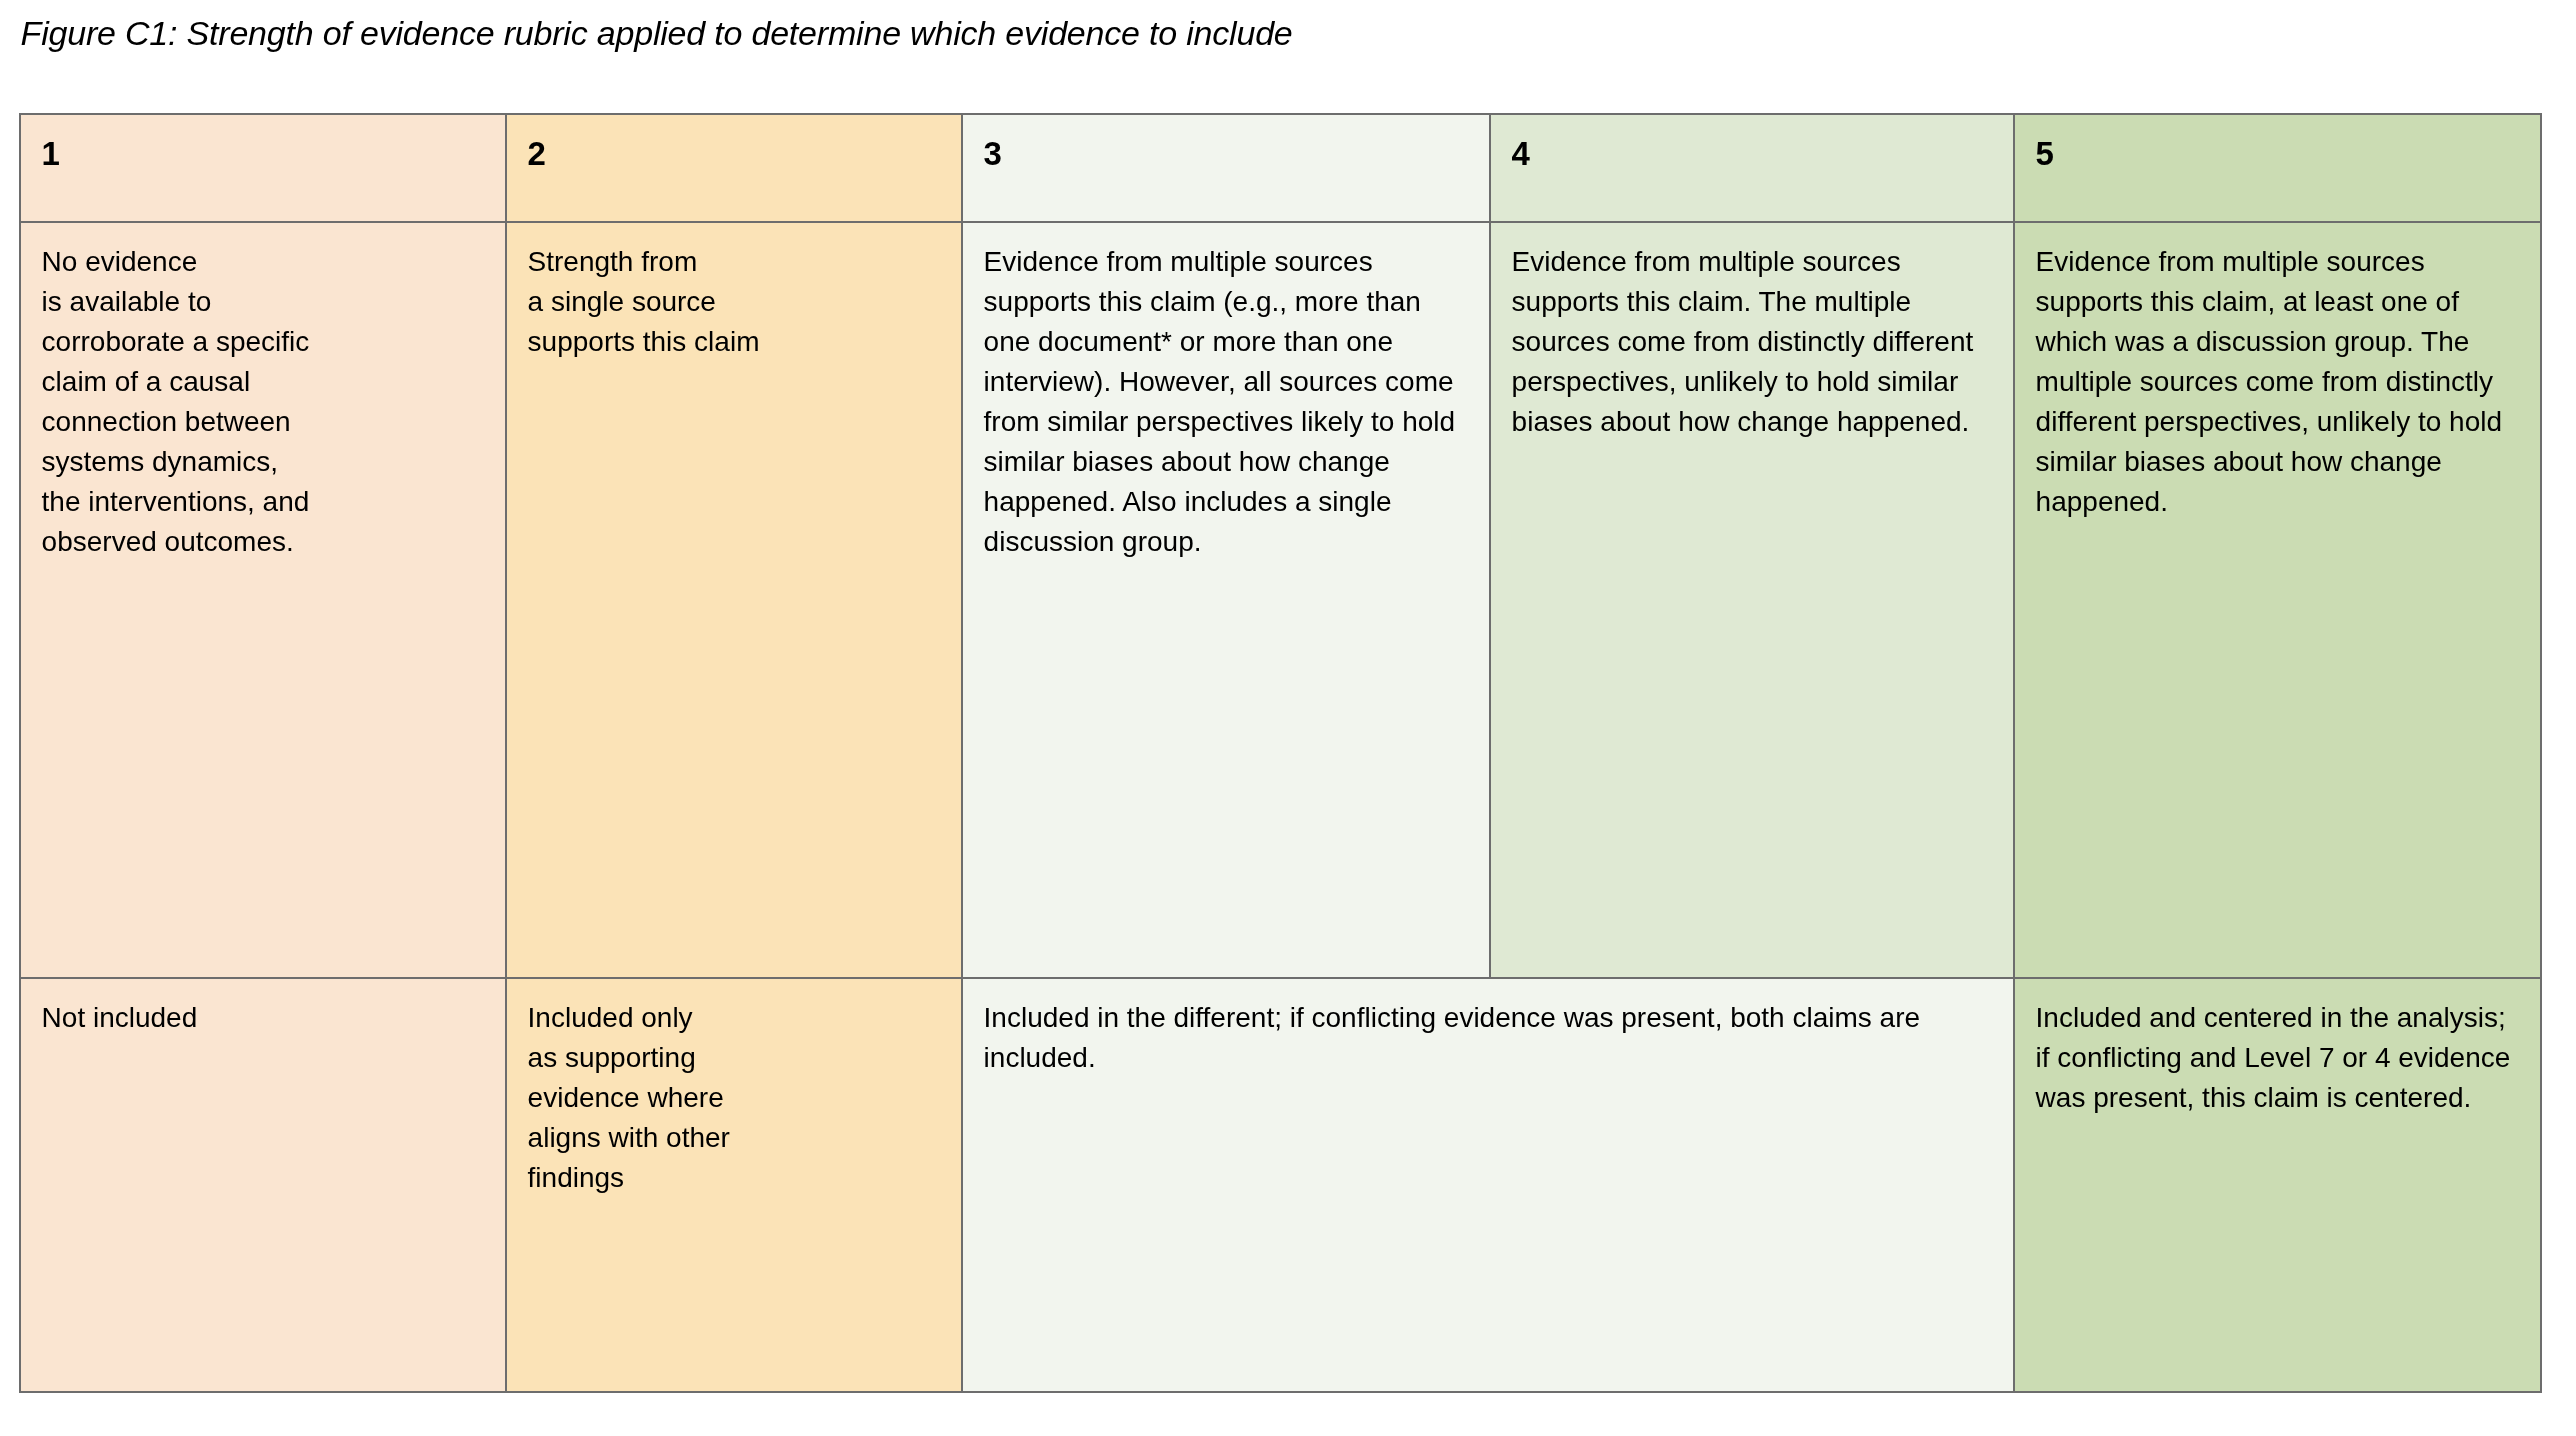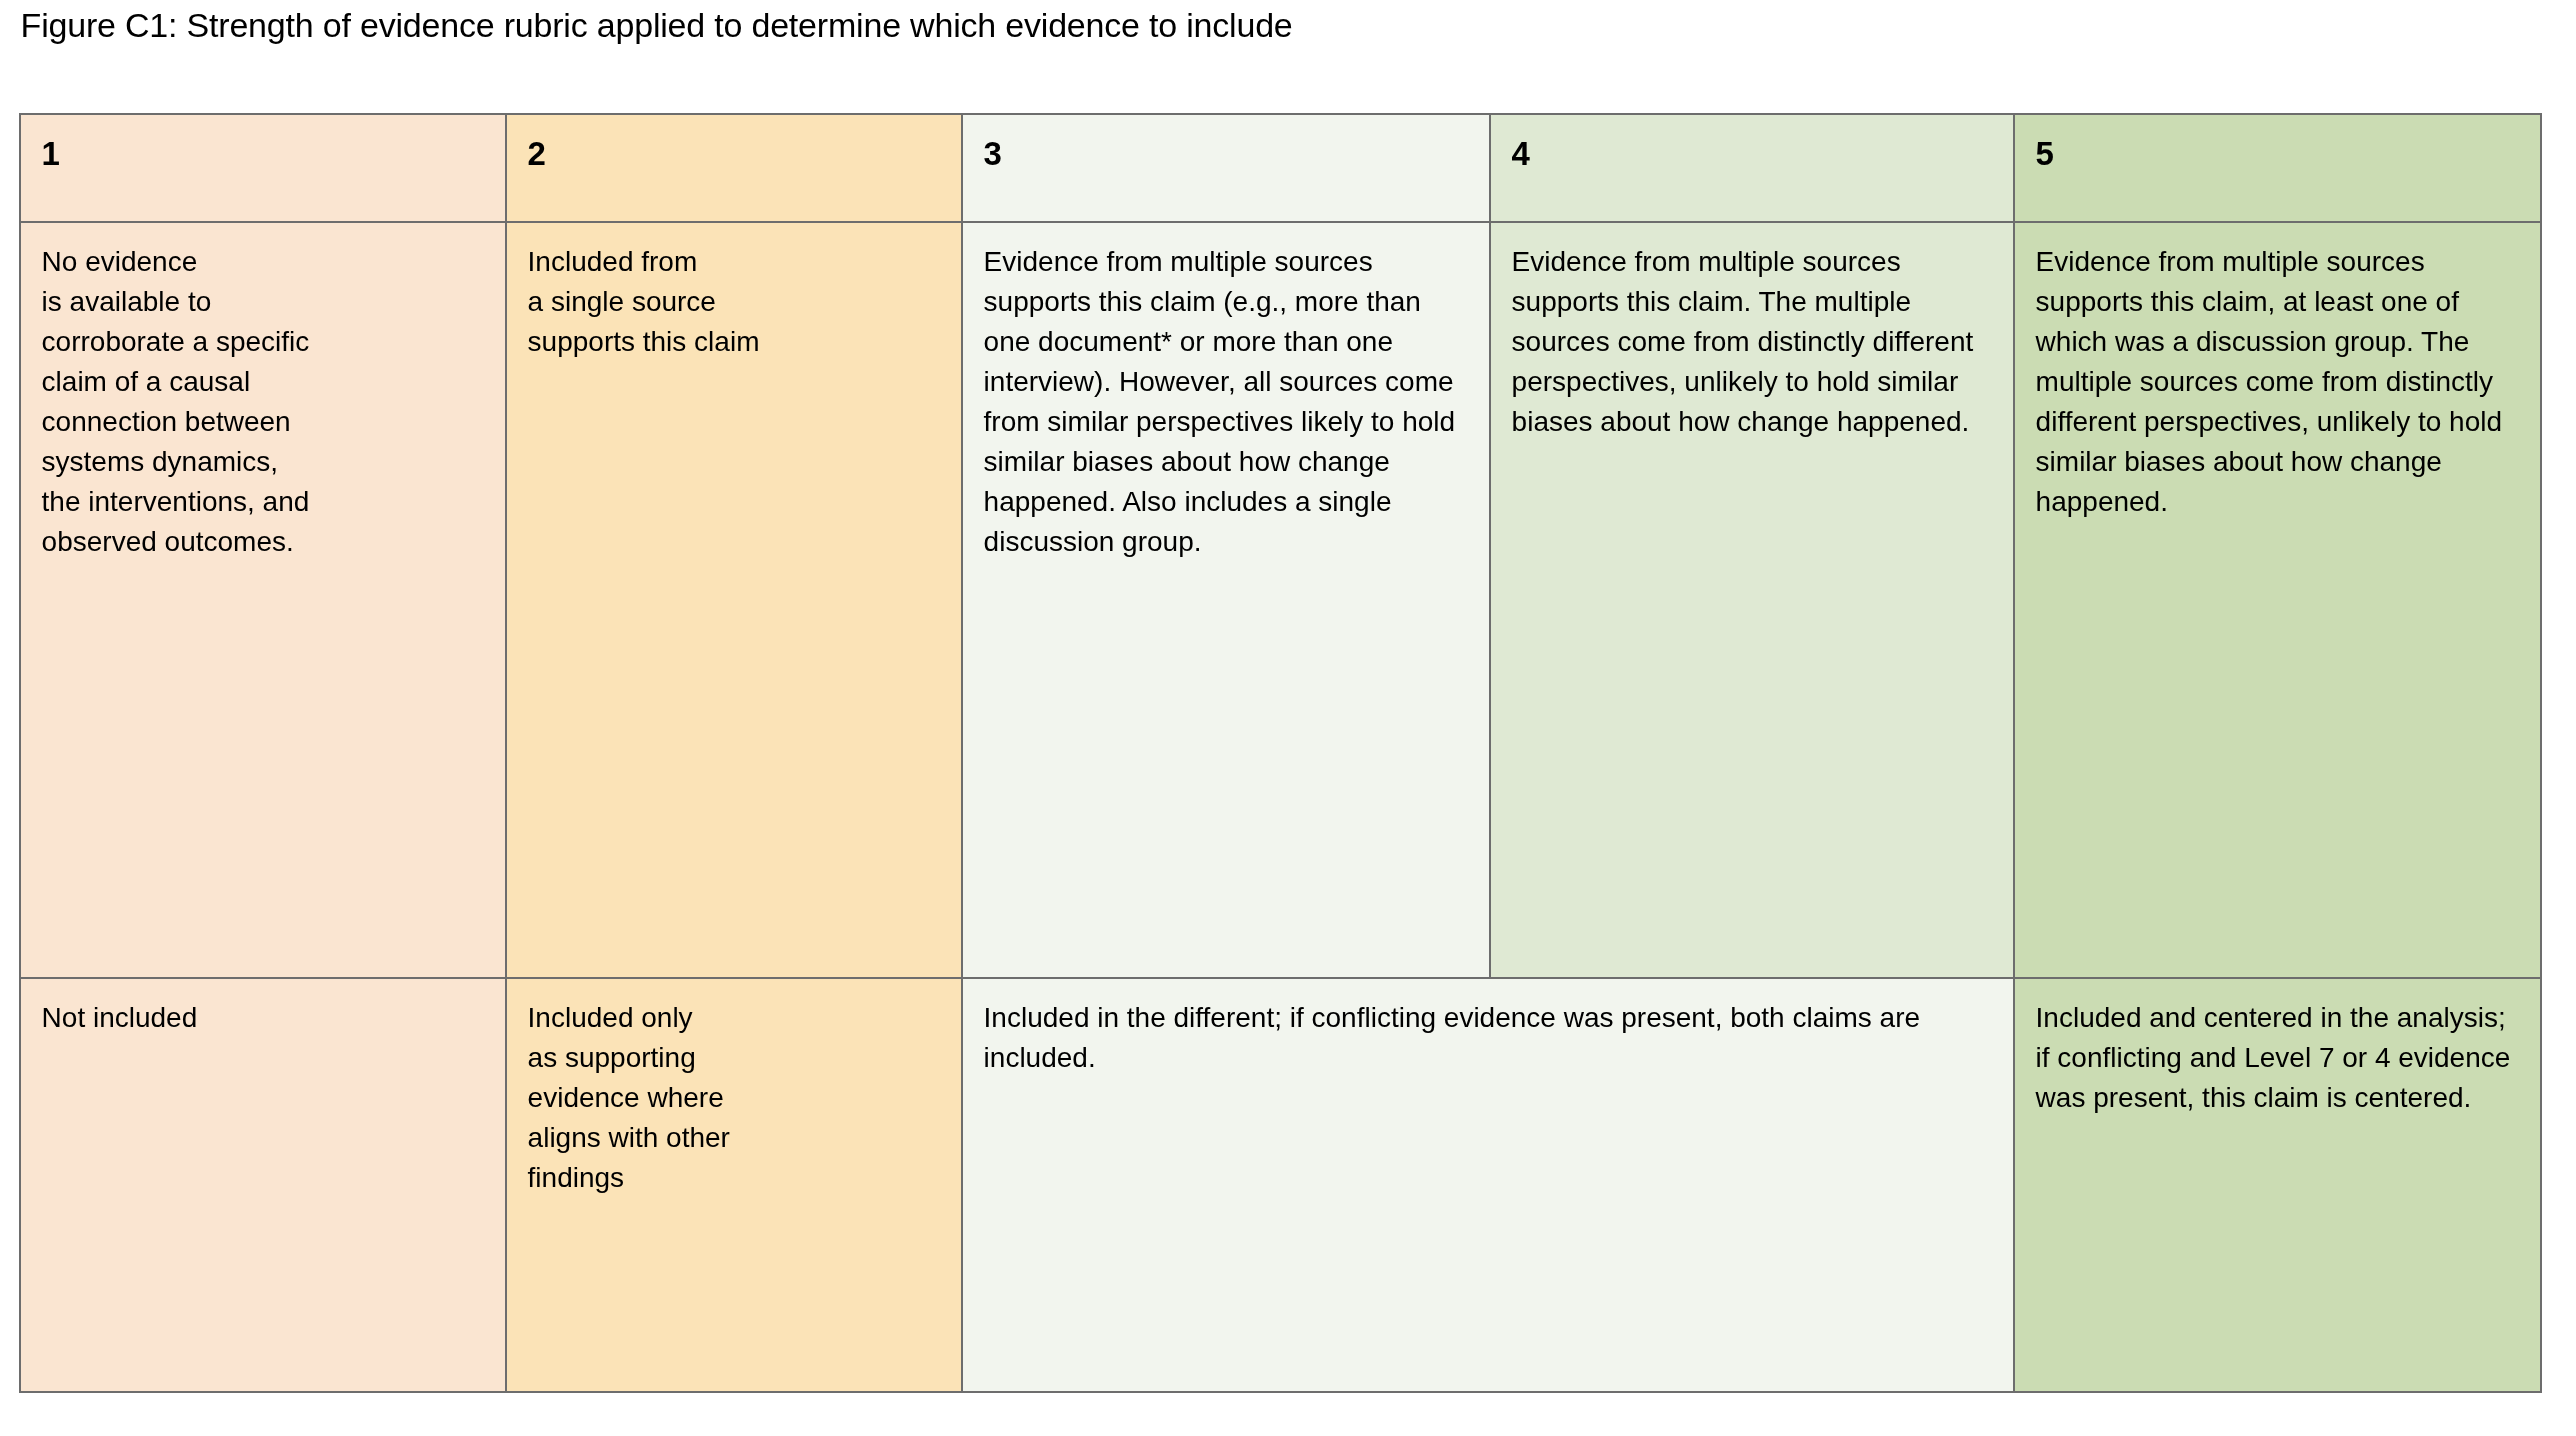--- a/index.html
+++ b/index.html
@@ -18,21 +18,22 @@
   .page {
     position: relative;
     width: 2576px;
     height: 1436px;
     box-sizing: border-box;
   }
 
   .figure-title {
     position: absolute;
     left: 20.6px;
-    top: 1px;
+    top: 9px;
+    font-style: italic;
     font-size: 34px;
     line-height: 48px;
     letter-spacing: -0.2px;
     color: #000000;
     white-space: nowrap;
   }
 
   .rubric-table {
     position: absolute;
     left: 19px;
@@ -121,21 +122,21 @@
             <span class="cell-text">No evidence
 is available to
 corroborate a specific
 claim of a causal
 connection between
 systems dynamics,
 the interventions, and
 observed outcomes.</span>
           </td>
         <td class="lv2">
-            <span class="cell-text">Included from
+            <span class="cell-text">Strength from
 a single source
 supports this claim</span>
           </td>
         <td class="lv3">
             <span class="cell-text">Evidence from multiple sources supports this claim (e.g., more than one document* or more than one interview). However, all sources come from similar perspectives likely to hold similar biases about how change happened. Also includes a single discussion group.</span>
           </td>
         <td class="lv4">
             <span class="cell-text">Evidence from multiple sources supports this claim. The multiple sources come from distinctly different perspectives, unlikely to hold similar biases about how change happened.</span>
           </td>
         <td class="lv5">

